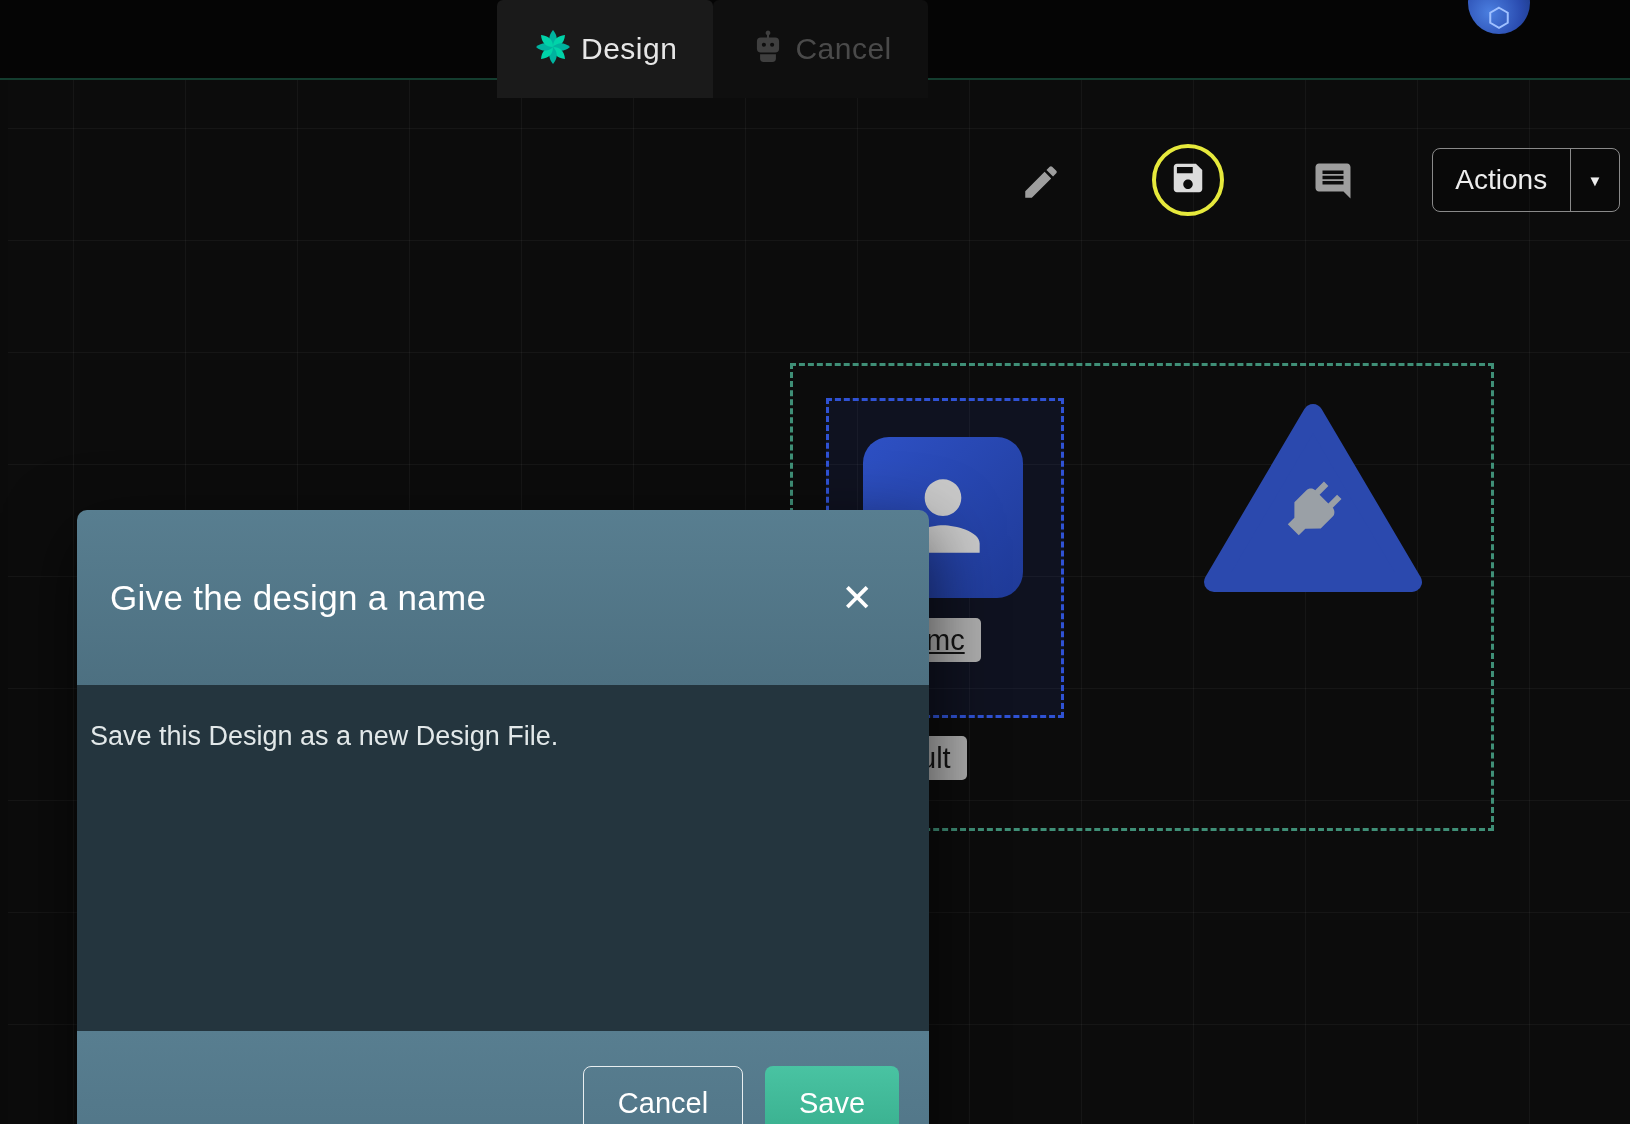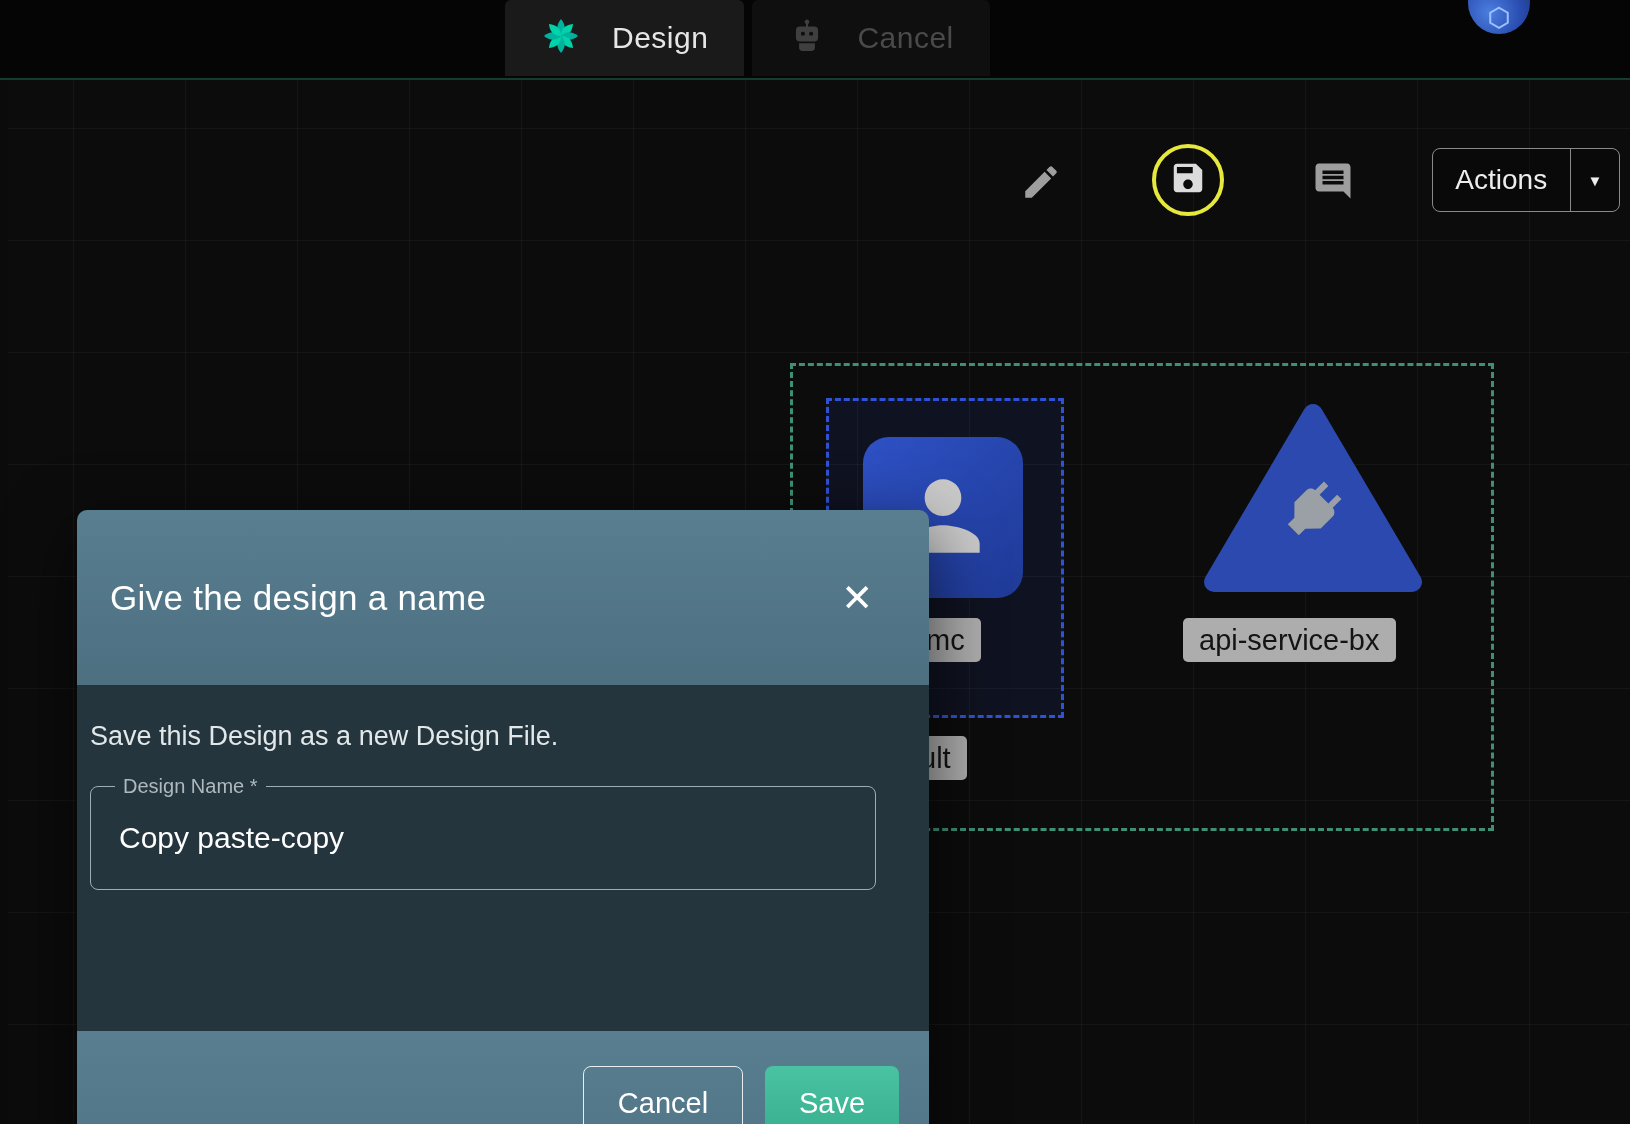--- a/index.html
+++ b/index.html
@@ -8,21 +8,21 @@
     background:#0b0b0b;
     font-family:"Liberation Sans","DejaVu Sans",sans-serif;
     color:#e8e8e8;
   }
   
   .topbar{
     position:absolute;left:0;top:0;width:1630px;height:78px;
     background:#050505;border-bottom:2px solid #143d2f;z-index:5;
   }
   .tabs{position:absolute;left:497px;top:0;height:78px;display:flex;}
-  .tab{display:flex;align-items:center;gap:31px;padding:0 36px;height:76px;box-sizing:border-box;cursor:pointer;margin-left:8px;}
+  .tab{display:flex;align-items:center;gap:8px;padding:0 36px;height:98px;box-sizing:border-box;cursor:pointer;}
   .tab.design{background:#1a1a1a;border-radius:6px 6px 0 0;}
   .tab.operate{background:#0f0f0f;border-radius:6px 6px 0 0;}
   .tab .label{font-size:30px;letter-spacing:.5px;}
   .tab.design .label{color:#e6e6e6;}
   .tab.operate .label{color:#4a4a4a;}
   .avatar{
     position:absolute;left:1468px;top:-28px;width:62px;height:62px;border-radius:50%;
     background:radial-gradient(circle at 35% 65%, #4b7fe0 0%, #2a4cb0 55%, #16306f 100%);
     display:flex;align-items:flex-end;justify-content:center;overflow:hidden;
   }
@@ -66,21 +66,21 @@
   }
   
   .triangle-node{position:absolute;left:1190px;top:320px;z-index:2;cursor:pointer;}
   
   .chip{
     position:absolute;background:#adadad;color:#141414;border-radius:5px;
     font-size:29px;display:flex;align-items:center;justify-content:center;
     padding:4px 16px;z-index:2;white-space:nowrap;
   }
   .chip.api{left:1175px;top:540px;height:36px;}
-  .chip.mc{left:892px;top:540px;height:36px;padding-left:26px;}
+  .chip.mc{left:892px;top:540px;height:36px;padding-left:26px;text-decoration:underline;}
   .chip.ult{left:882px;top:658px;height:36px;padding-left:30px;}
   
   .modal{
     position:absolute;left:65px;top:510px;width:852px;height:666px;z-index:10;
     border-radius:10px;overflow:hidden;display:flex;flex-direction:column;
     box-shadow:0 24px 70px rgba(0,0,0,0.65);
     margin-left:12px;
   }
   .modal-header{
     height:175px;flex:none;background:linear-gradient(180deg,#587e90,#4d7081);
@@ -203,39 +203,32 @@
         <polygon points="115,16 214,184 16,184" fill="#2b49ae" stroke="#2b49ae" stroke-width="20" stroke-linejoin="round"></polygon>
         <g transform="translate(115,112) rotate(45) scale(3.1) translate(-12,-12)">
           <path fill="#9aa0a6" d="M16.01 7L16 3h-2v4h-4V3H8v4h-.01C7 6.99 6 7.99 6 8.99v5.49L9.5 18v3h5v-3l3.5-3.51v-5.5c0-1-1-2-1.99-1.99z"></path>
         </g>
       </svg>
     </div>
 
     <div class="chip mc">
       <span>mc</span>
     </div>
-    <div class="chip api">
-      <span>api-service-bx</span>
-    </div>
     <div class="chip ult">
       <span>ult</span>
     </div>
   </div>
 
   <div class="modal">
     <div class="modal-header">
       <span class="modal-title">Give the design a name</span>
       <span class="modal-close">✕</span>
     </div>
     <div class="modal-body">
       <div class="modal-desc">Save this Design as a new Design File.</div>
-      <div class="field">
-        <span class="field-label">Design Name *</span>
-        <input class="field-input" type="text" value="Copy paste-copy" style="">
-      </div>
     </div>
     <div class="modal-footer">
       <div class="btn cancel">Cancel</div>
       <div class="btn save">Save</div>
     </div>
   </div>
 
 </div>
 
 </body></html>

